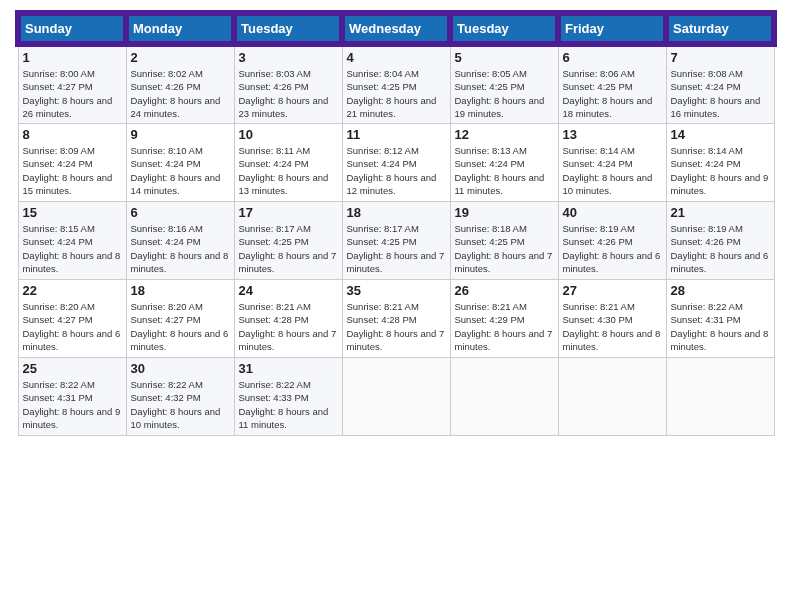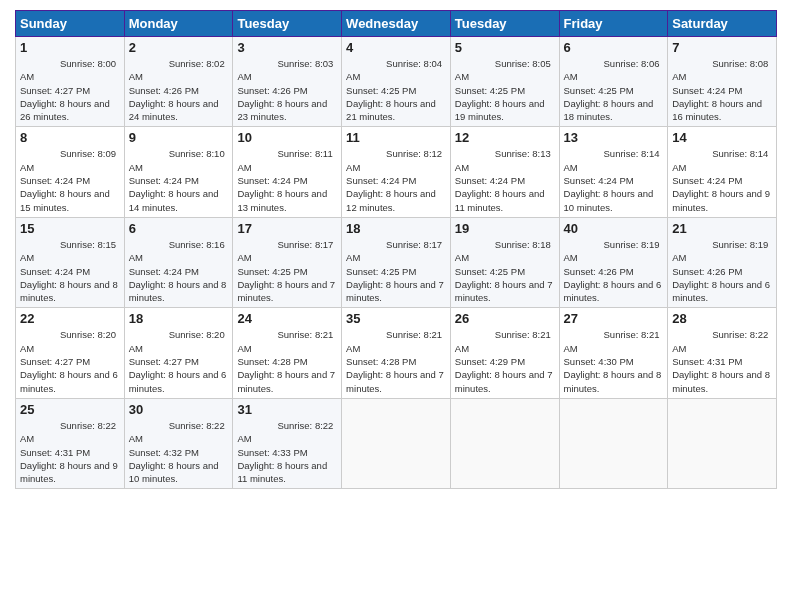--- a/index.html
+++ b/index.html
@@ -42,21 +42,21 @@
       border-collapse: collapse;
       table-layout: fixed;
     }
     thead tr th {
       background-color: #1a6eb5;
       color: #fff;
       font-size: 13px;
       font-weight: bold;
       padding: 5px 4px;
       text-align: left;
-      border: 1px solid #4c1d95;
+      border: 6px solid #4c1d95;
     }
     tbody tr td {
       border: 1px solid #ccc;
       vertical-align: top;
       padding: 3px 4px;
       font-size: 10px;
       color: #333;
       height: 78px;
       background: #fff;
     }
@@ -70,21 +70,20 @@
       font-size: 13px;
       font-weight: bold;
       color: #222;
       display: block;
       margin-bottom: 2px;
     }
     .day-info {
       font-size: 9.5px;
       color: #333;
       line-height: 1.4;
-      margin-left: 40px;
     }
     td.empty {
       background: #f9f9f9 !important;
     }
   </style>
 </head>
 <body>
 
 <div class="container">
 

